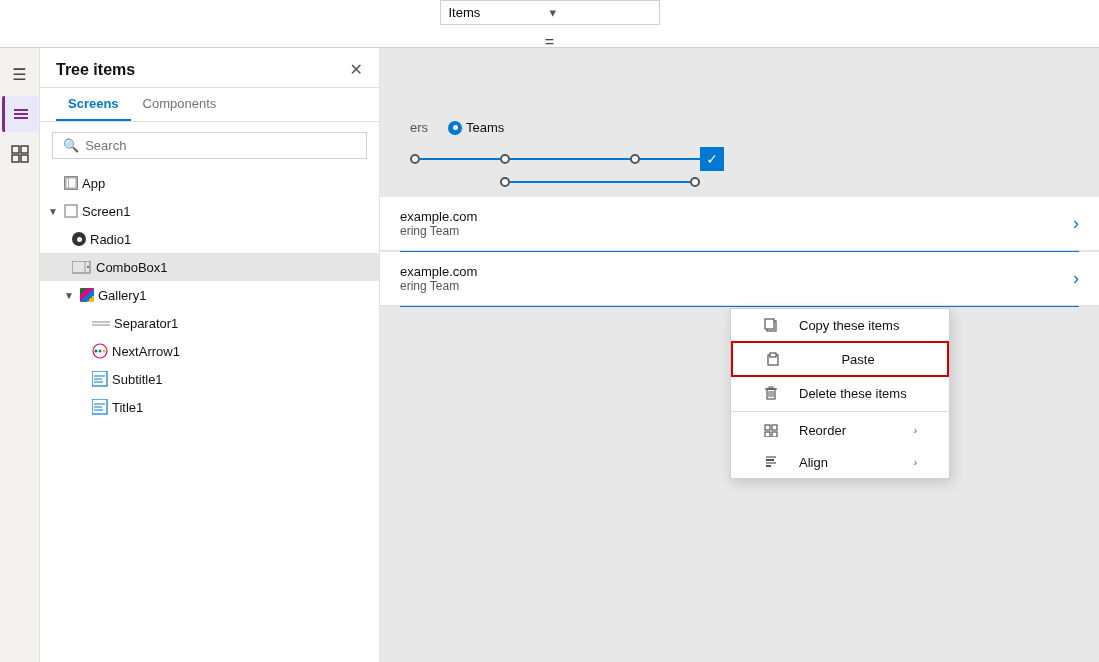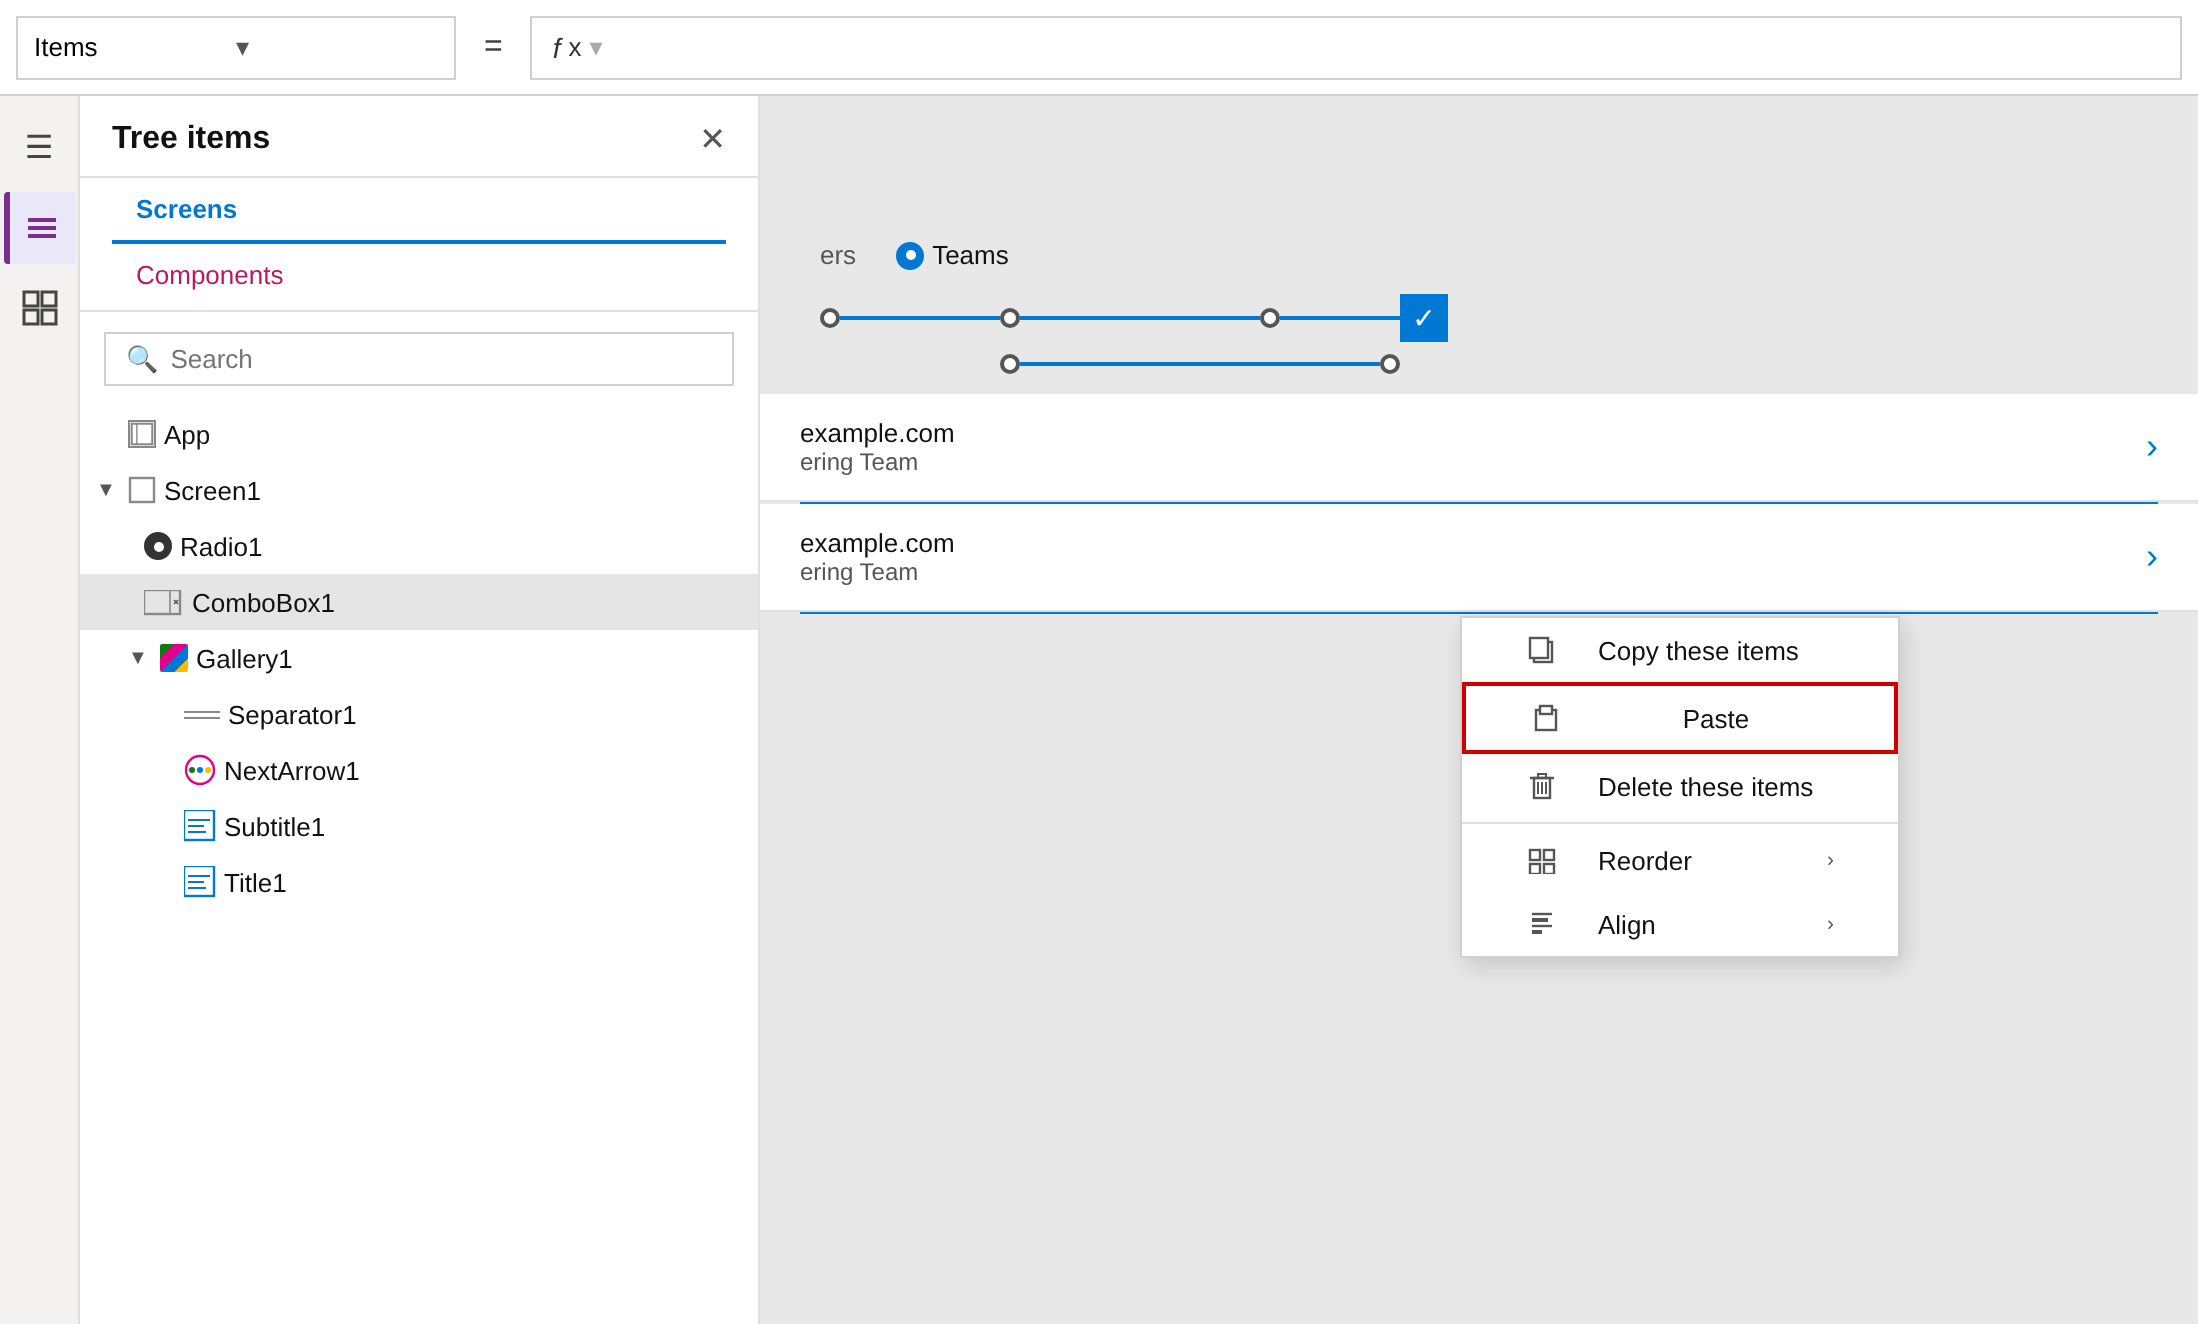--- a/index.html
+++ b/index.html
@@ -7,20 +7,21 @@
 
     
     .top-bar {
       display: flex;
       align-items: center;
       height: 48px;
       background: #fff;
       border-bottom: 1px solid #d0d0d0;
       padding: 0 8px;
       gap: 8px;
+      flex-direction: column;
     }
     .formula-bar-dropdown {
       display: flex;
       align-items: center;
       border: 1px solid #d0d0d0;
       background: #fff;
       padding: 4px 8px;
       min-width: 220px;
       height: 32px;
       cursor: pointer;
@@ -90,27 +91,26 @@
       border-bottom: 1px solid #e0e0e0;
     }
     .tree-panel-title { font-size: 16px; font-weight: 600; color: #111; }
     .close-btn { cursor: pointer; font-size: 16px; color: #555; background: none; border: none; }
 
     
     .tabs {
       display: flex;
       padding: 0 16px;
       border-bottom: 1px solid #e0e0e0;
-      flex-direction: column;
     }
     .tab {
       padding: 8px 12px;
       cursor: pointer;
       font-size: 13px;
-      color: #be185d;
+      color: #737373;
       border-bottom: 2px solid transparent;
     }
     .tab.active {
       color: #0078d4;
       border-bottom: 2px solid #0078d4;
       font-weight: 600;
     }
 
     
     .search-box {

